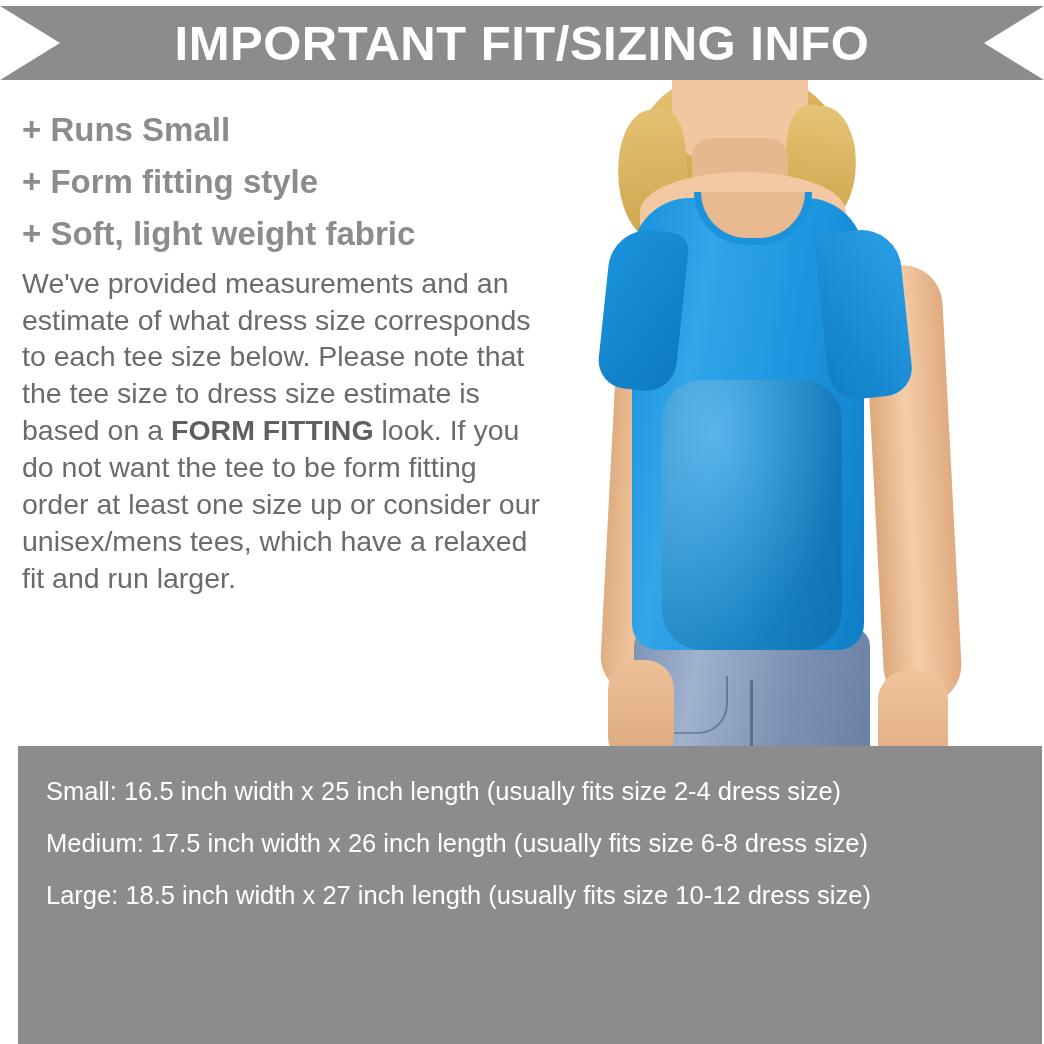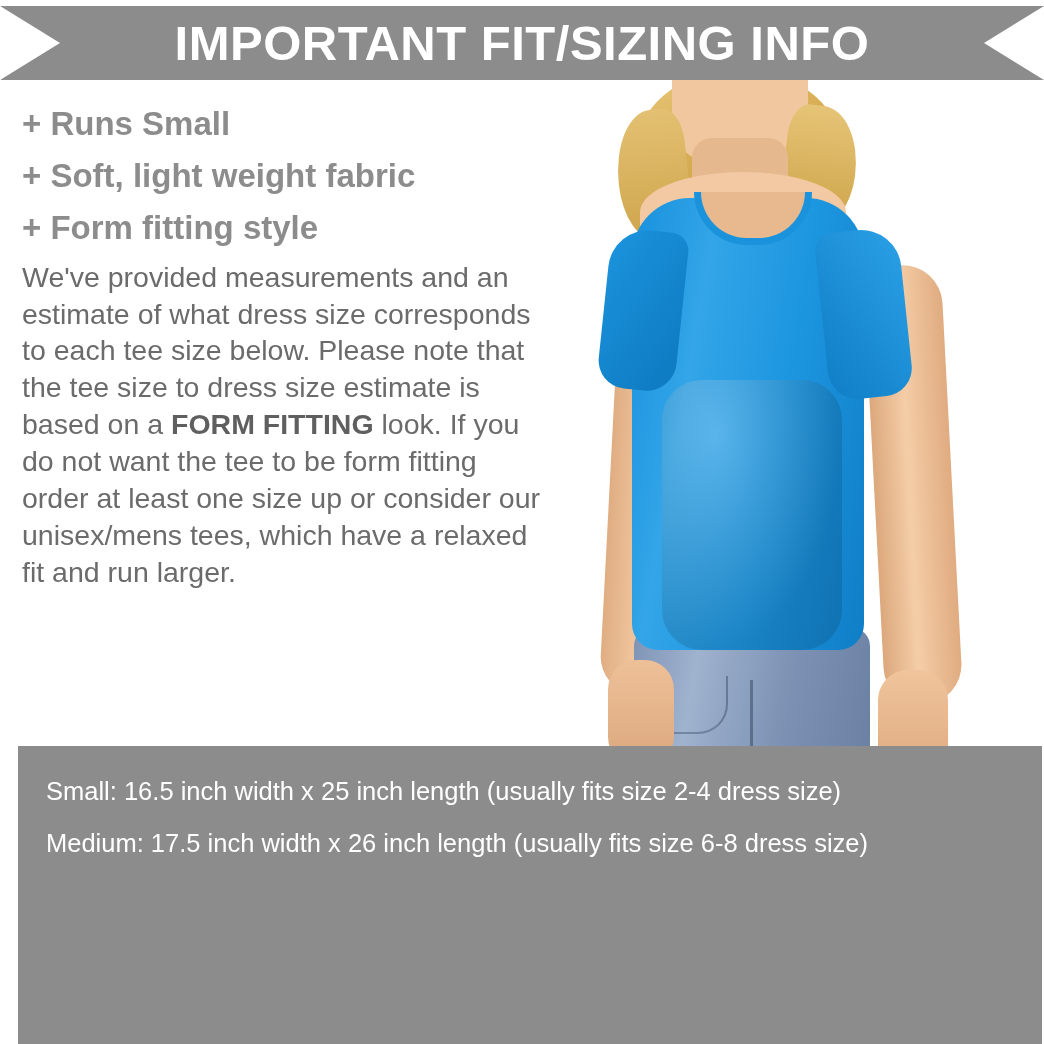--- a/index.html
+++ b/index.html
@@ -266,21 +266,21 @@
     width: 520px;
   }
   .bullet {
     color: #8c8c8c;
     font-size: 33px;
     font-weight: bold;
     margin: 0 0 8px 8px;
     line-height: 1.34;
     white-space: nowrap;
   }
-  .bullet:first-child { margin-top: 10px; }
+  .bullet:first-child { margin-top: 16px; }
 
   .paragraph {
     margin: 5px 0 0 8px;
     color: #6b6b6b;
     font-size: 28.5px;
     line-height: 1.295;
     width: 520px;
   }
   .paragraph b {
     color: #5f5f5f;
@@ -338,24 +338,25 @@
     <div class="ph-sleeve-l"></div>
     <div class="ph-sleeve-r"></div>
     <div class="ph-shirt-shadow"></div>
     <div class="ph-collar"></div>
     <div class="ph-hand-l"></div>
     <div class="ph-hand-r"></div>
   </div>
 
   <div class="left-col">
     <div class="bullet">+ Runs Small</div>
+    <div class="bullet">+ Form fitting style</div>
     <div class="bullet">+ Soft, light weight fabric</div>
-    <div class="bullet">+ Form fitting style</div>
 
     <p class="paragraph"><span>We've provided measurements and an estimate of what dress size corresponds to each tee size below. Please note that the tee size to dress size estimate is based on a </span><b>FORM FITTING</b><span> look. If you do not want the tee to be form fitting order at least one size up or consider our unisex/mens tees, which have a relaxed fit and run larger.</span></p>
   </div>
 
   <div class="size-band">
     <div class="size-row">Small: 16.5 inch width x 25 inch length  (usually fits size 2-4 dress size)</div>
     <div class="size-row">Medium: 17.5 inch width x 26 inch length  (usually fits size 6-8 dress size)</div>
+    <div class="size-row">Large: 18.5 inch width x 27 inch length  (usually fits size 10-12 dress size)</div>
   </div>
 
 </div>
 
 </body></html>

